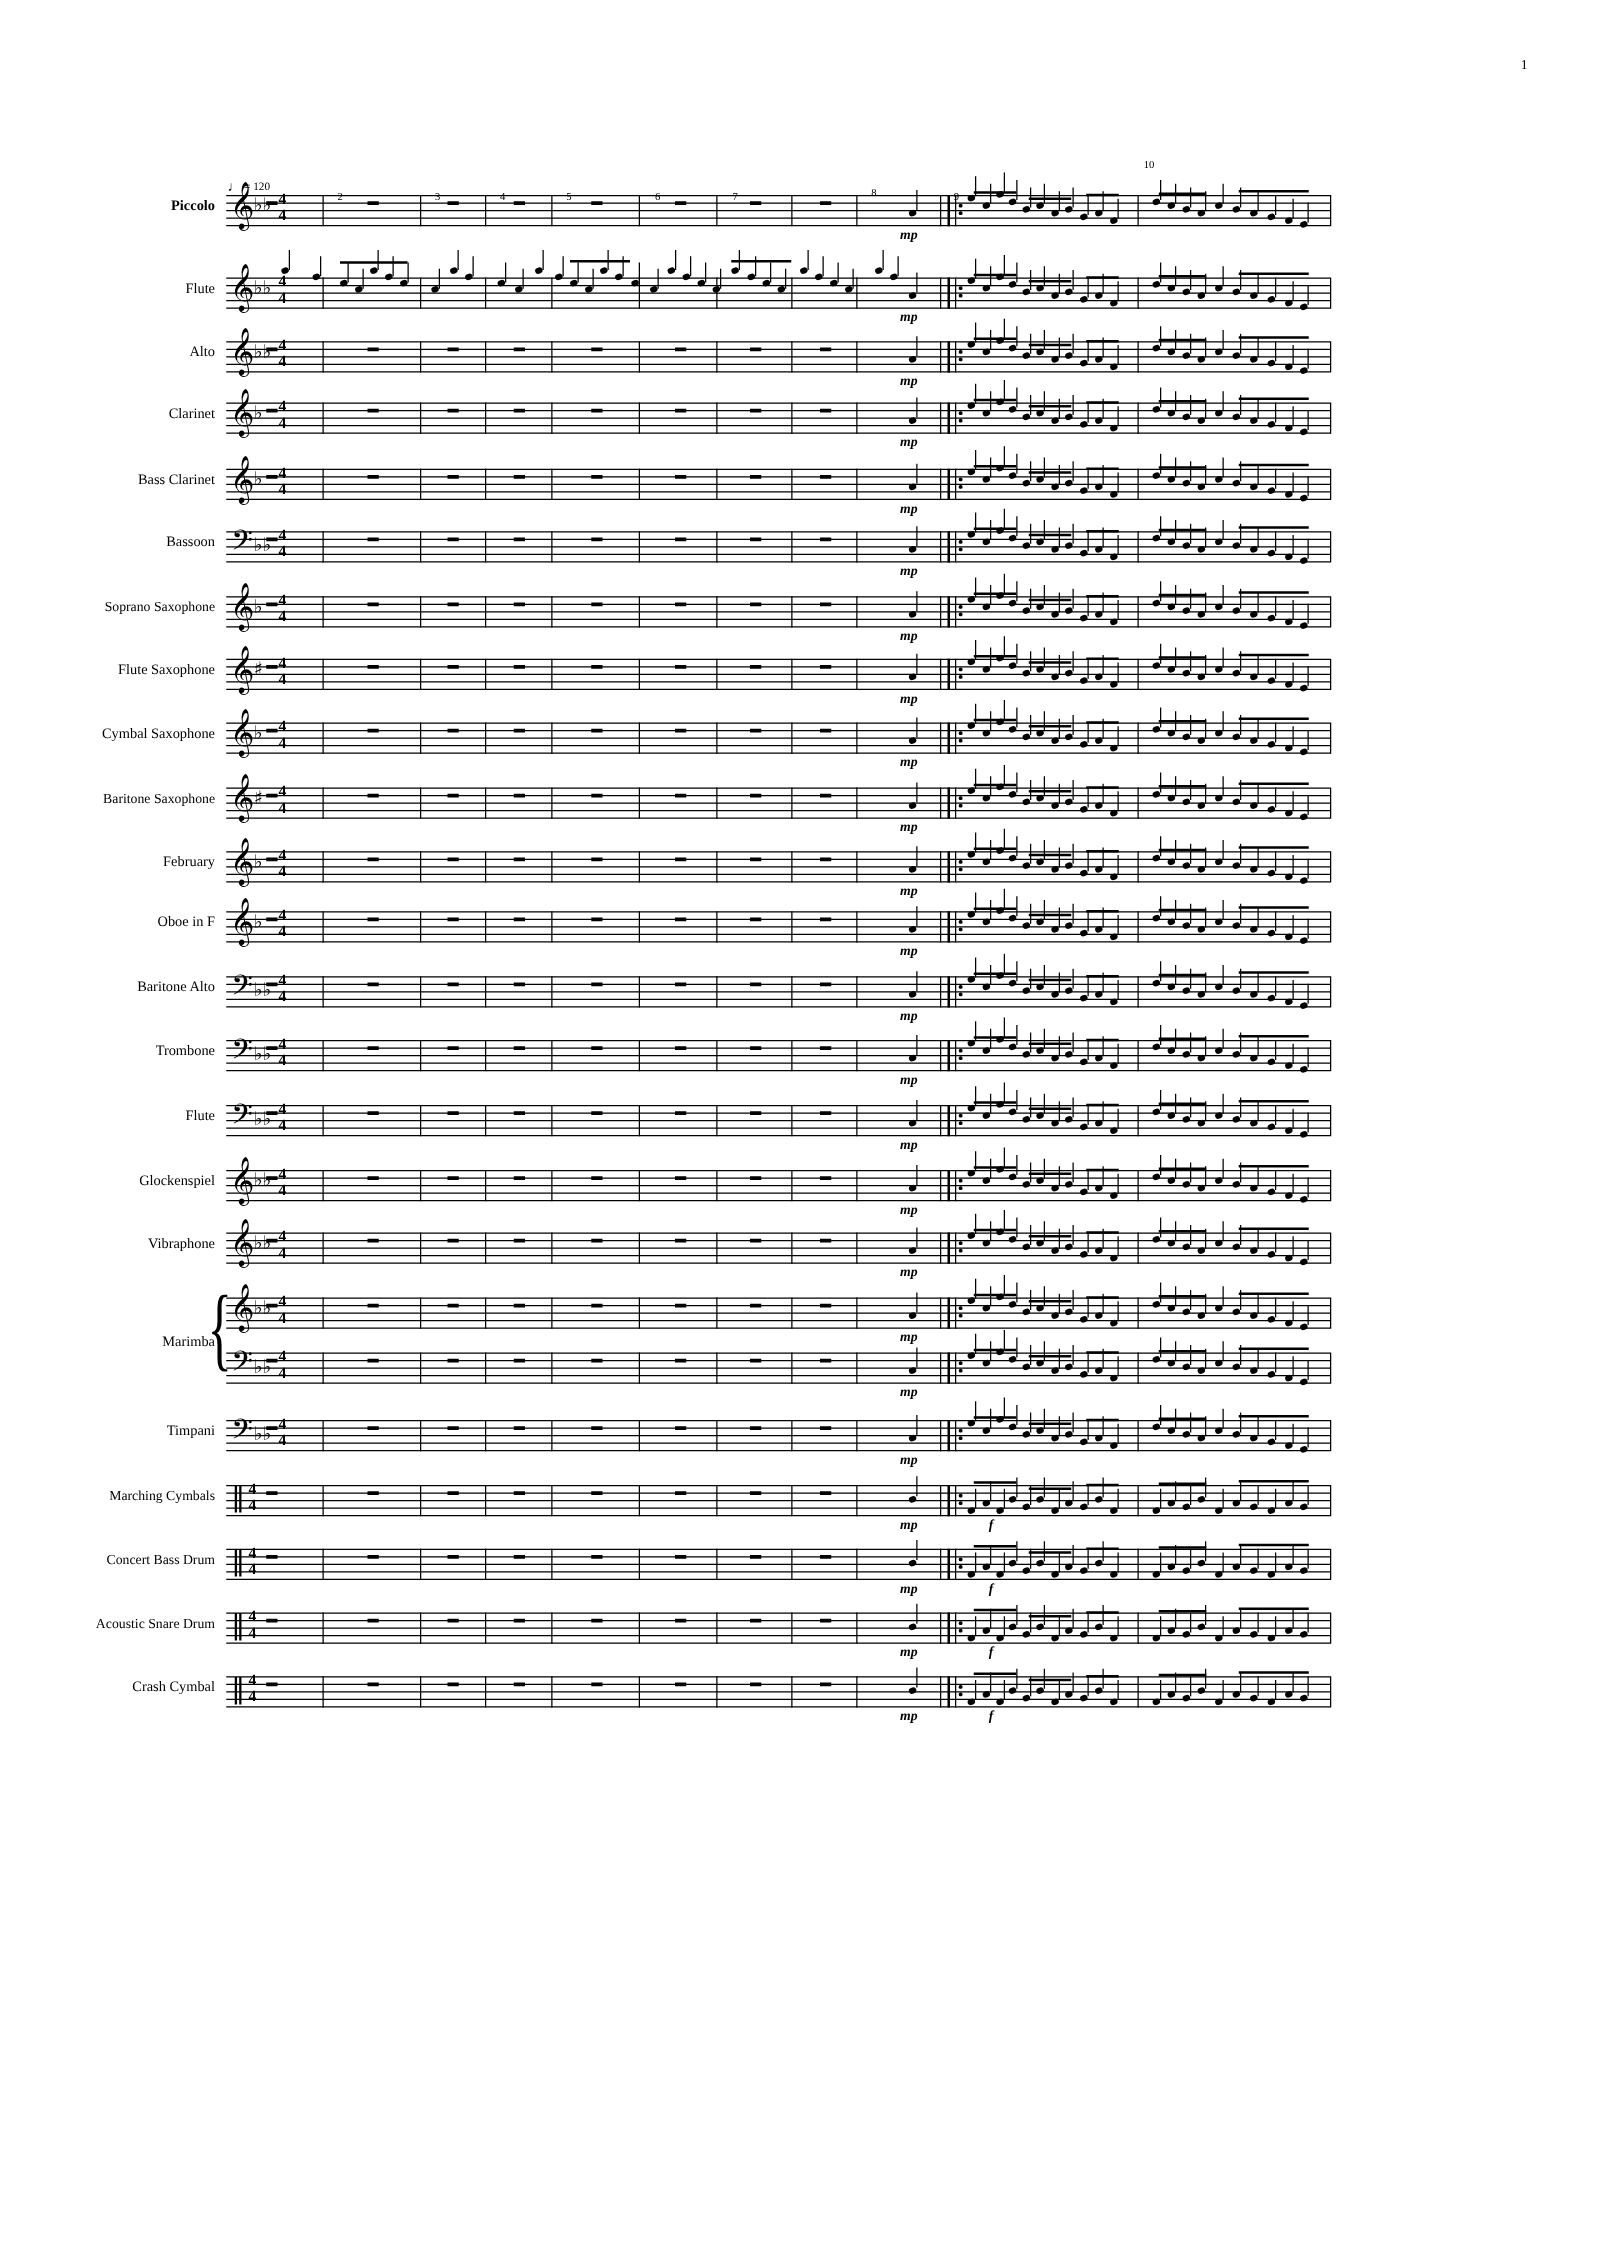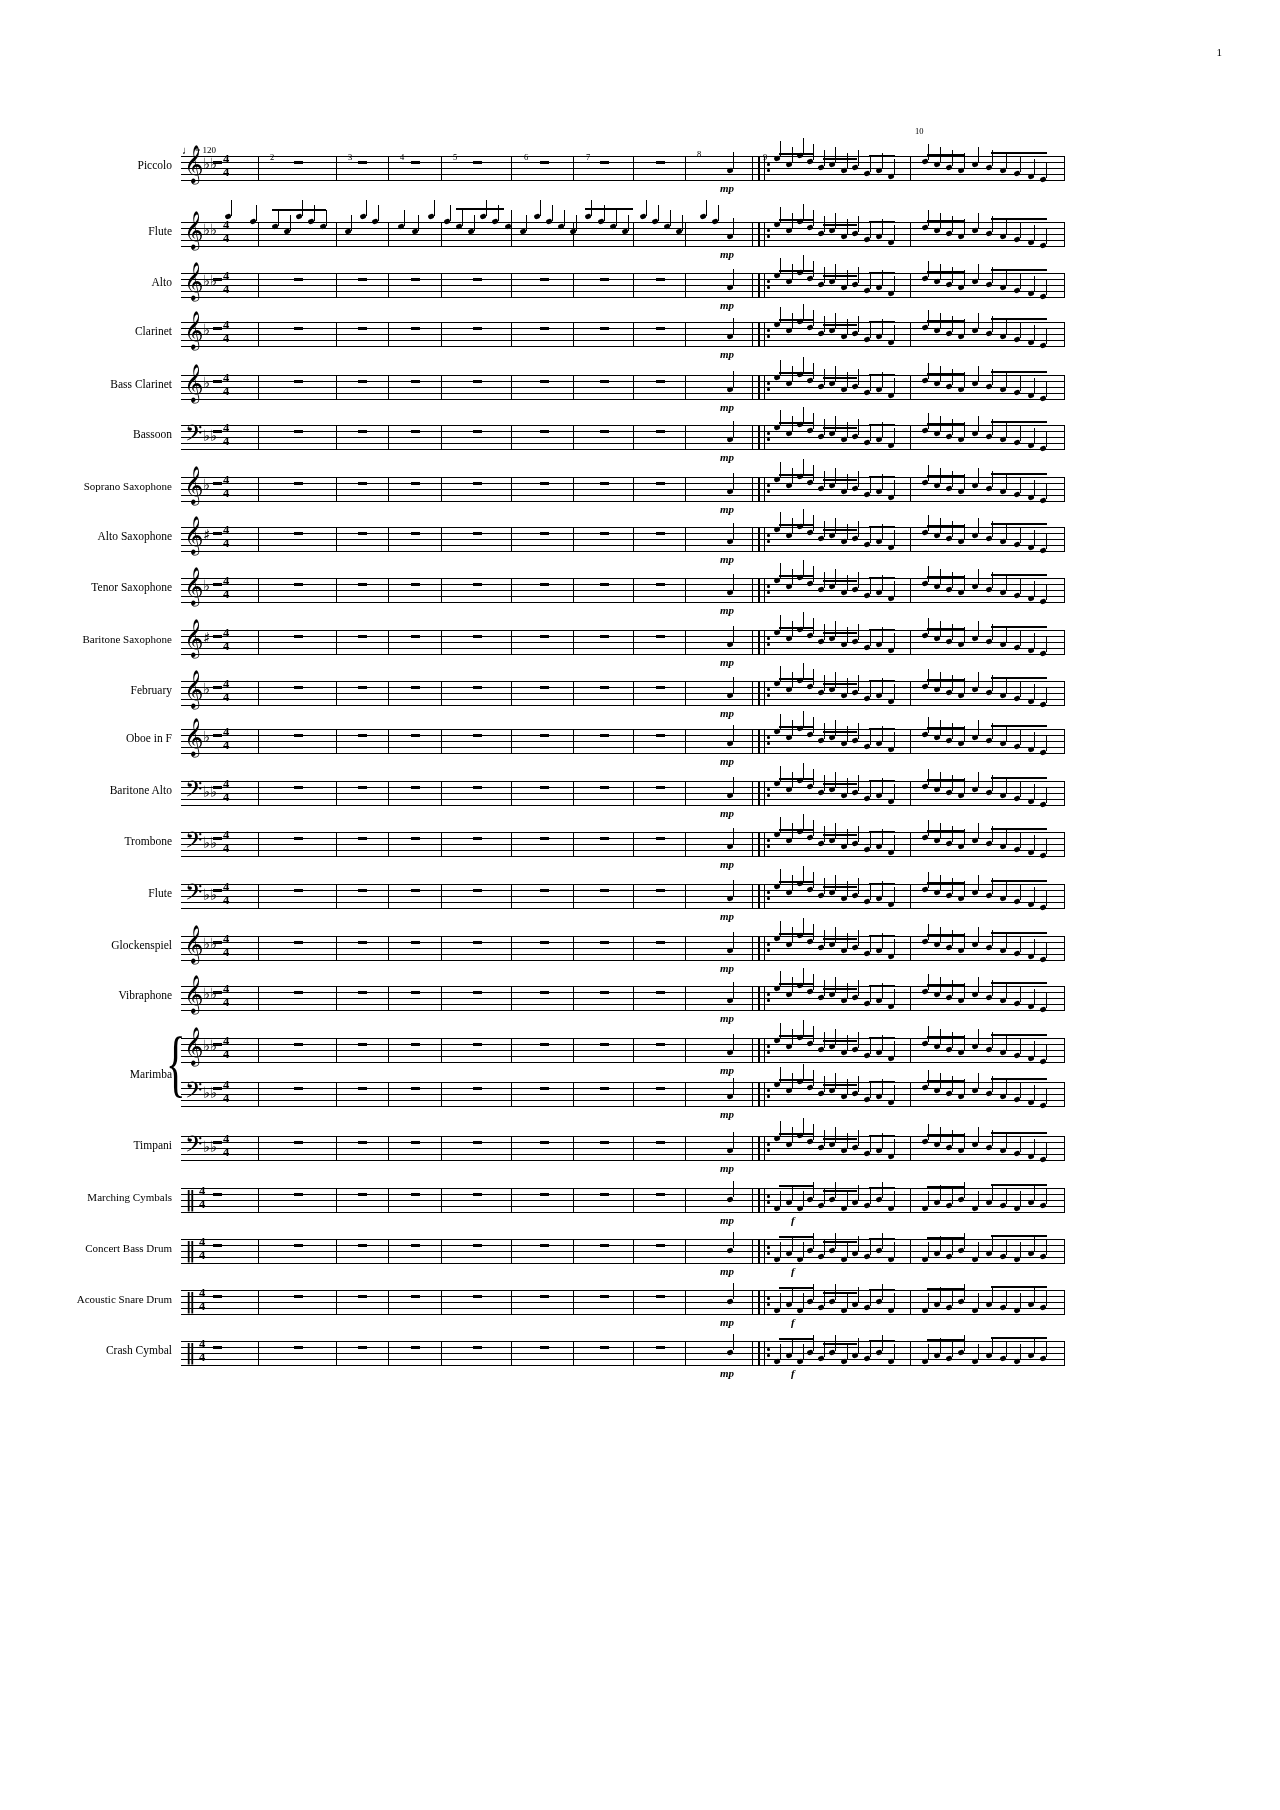--- a/index.html
+++ b/index.html
@@ -192,21 +192,21 @@
   </div>
 
   <div id="staff-layer">
       <div class="staff" style="top:156px;">
         <div class="line l0"></div>
         <div class="line l1"></div>
         <div class="line l2"></div>
         <div class="line l3"></div>
         <div class="line l4"></div>
       </div>
-      <div class="instr-label" style="top:159px;">Piccolo</div>
+      <div class="instr-label" style="top:159px;font-weight:bold;">Piccolo</div>
       <div class="clef treble" style="left:184px; top:147px;">𝄞</div>
       <div class="keysig" style="left:203px; top:157px;">♭♭</div>
       <div class="timesig" style="left:219px; top:154px;">4</div>
       <div class="timesig" style="left:219px; top:167px;">4</div>
       <div class="barline" style="left:258px; top:156px; height:25px;"></div>
       <div class="barline" style="left:336px; top:156px; height:25px;"></div>
       <div class="barline" style="left:388px; top:156px; height:25px;"></div>
       <div class="barline" style="left:441px; top:156px; height:25px;"></div>
       <div class="barline" style="left:511px; top:156px; height:25px;"></div>
       <div class="barline" style="left:573px; top:156px; height:25px;"></div>
@@ -850,21 +850,21 @@
       <div class="stem" style="left:1045.5px; top:483px;"></div>
       <div class="beam" style="left:927px; top:475px; width:38px;"></div>
       <div class="beam" style="left:991px; top:473px; width:56px;"></div>
       <div class="staff" style="top:527px;">
         <div class="line l0"></div>
         <div class="line l1"></div>
         <div class="line l2"></div>
         <div class="line l3"></div>
         <div class="line l4"></div>
       </div>
-      <div class="instr-label" style="top:530px;">Alto Saxophone</div>
+      <div class="instr-label" style="top:530px;">Flute Saxophone</div>
       <div class="clef treble" style="left:184px; top:518px;">𝄞</div>
       <div class="keysig" style="left:203px; top:528px;">♯</div>
       <div class="timesig" style="left:219px; top:525px;">4</div>
       <div class="timesig" style="left:219px; top:538px;">4</div>
       <div class="barline" style="left:258px; top:527px; height:25px;"></div>
       <div class="barline" style="left:336px; top:527px; height:25px;"></div>
       <div class="barline" style="left:388px; top:527px; height:25px;"></div>
       <div class="barline" style="left:441px; top:527px; height:25px;"></div>
       <div class="barline" style="left:511px; top:527px; height:25px;"></div>
       <div class="barline" style="left:573px; top:527px; height:25px;"></div>
@@ -935,21 +935,21 @@
       <div class="stem" style="left:1045.5px; top:533px;"></div>
       <div class="beam" style="left:927px; top:525px; width:38px;"></div>
       <div class="beam" style="left:991px; top:523px; width:56px;"></div>
       <div class="staff" style="top:578px;">
         <div class="line l0"></div>
         <div class="line l1"></div>
         <div class="line l2"></div>
         <div class="line l3"></div>
         <div class="line l4"></div>
       </div>
-      <div class="instr-label" style="top:581px;">Tenor Saxophone</div>
+      <div class="instr-label" style="top:581px;">Cymbal Saxophone</div>
       <div class="clef treble" style="left:184px; top:569px;">𝄞</div>
       <div class="keysig" style="left:203px; top:579px;">♭</div>
       <div class="timesig" style="left:219px; top:576px;">4</div>
       <div class="timesig" style="left:219px; top:589px;">4</div>
       <div class="barline" style="left:258px; top:578px; height:25px;"></div>
       <div class="barline" style="left:336px; top:578px; height:25px;"></div>
       <div class="barline" style="left:388px; top:578px; height:25px;"></div>
       <div class="barline" style="left:441px; top:578px; height:25px;"></div>
       <div class="barline" style="left:511px; top:578px; height:25px;"></div>
       <div class="barline" style="left:573px; top:578px; height:25px;"></div>

